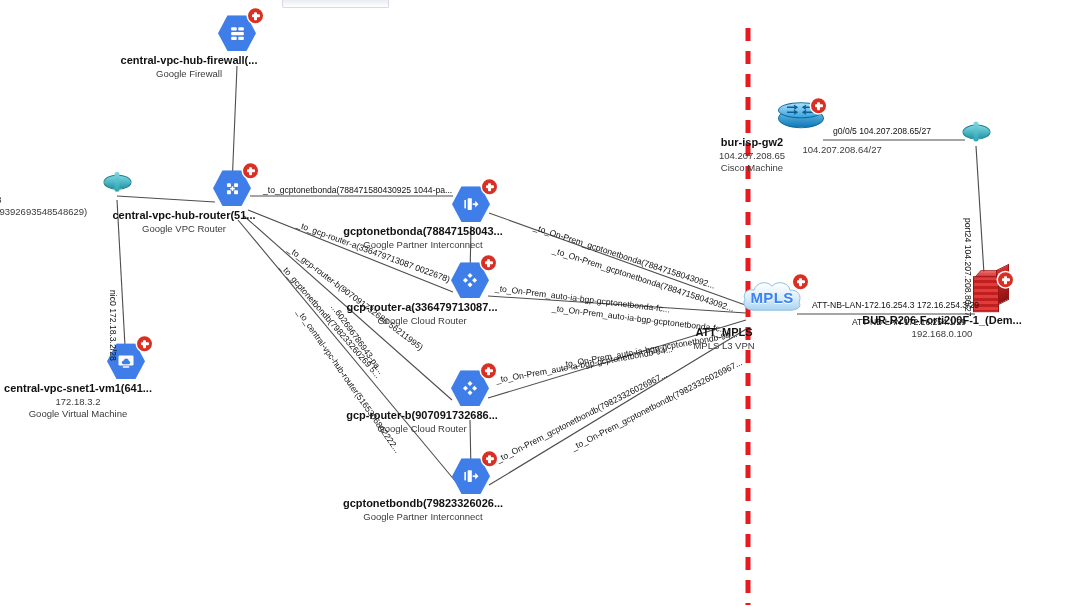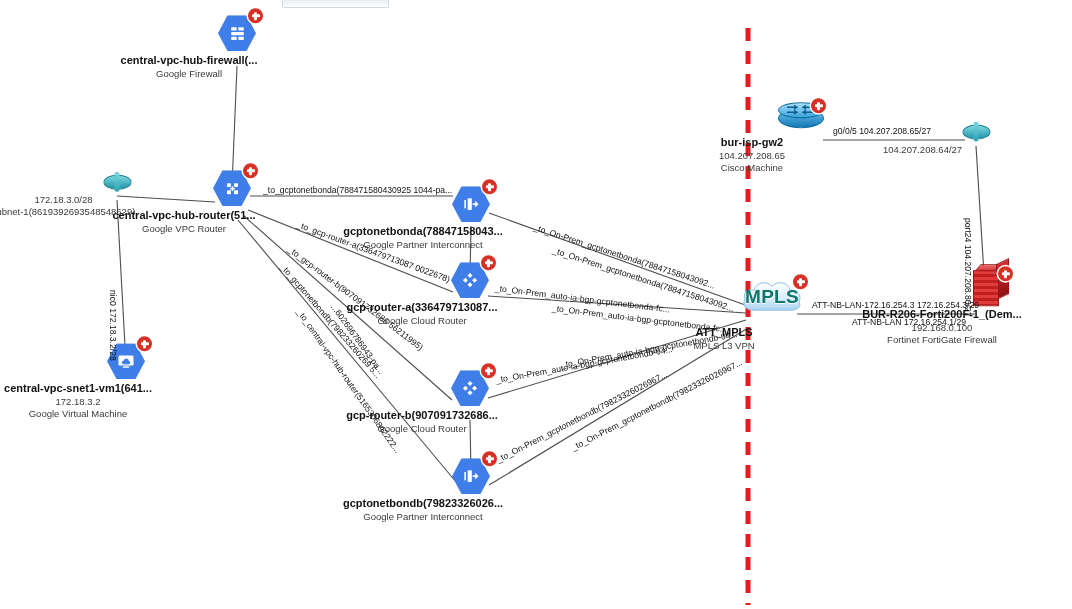--- a/index.html
+++ b/index.html
@@ -33,29 +33,29 @@
   .labels{text-align:center;width:230px;margin-left:-96px;margin-top:2px;line-height:1.25;}
   .lbl-name{font-size:11px;font-weight:bold;color:#111;white-space:nowrap;}
   .lbl-sub{font-size:9.5px;color:#3a3a3a;white-space:nowrap;}
   .lbl-type{font-size:9.5px;color:#3a3a3a;white-space:nowrap;}
 
   
   .cloudwrap{position:relative;width:66px;height:42px;margin:0 auto;}
   .cloudtxt{
     position:absolute;left:0;top:0;width:66px;height:42px;
     display:flex;align-items:center;justify-content:center;
-    font-size:19px;font-weight:bold;color:#0f766e;letter-spacing:.3px;
+    font-size:15px;font-weight:bold;color:#3b82f6;letter-spacing:.3px;
     text-shadow:0 1px 0 #fff;
   }
   
   .subnet-ell{width:26px;height:13px;border-radius:50%;
     background:linear-gradient(#7fd8e0,#2196a8);border:1px solid #1b7c8c;margin:0 auto;position:relative;}
   .subnet-ell:before{content:"";position:absolute;left:10px;top:-4px;width:5px;height:20px;
     background:linear-gradient(#7fd8e0,#2aa3b4);border-radius:3px;}
-  .subnet-labels{text-align:center;width:240px;margin-left:-107px;margin-top:4px;line-height:1.25;}
+  .subnet-labels{text-align:left;width:240px;margin-left:-107px;margin-top:4px;line-height:1.25;}
 
   
   .cisco{width:44px;height:30px;margin:0 auto;position:relative;}
   .cisco .body{position:absolute;left:0;top:6px;width:44px;height:18px;border-radius:50%/50%;
      background:linear-gradient(#6fc7ef,#1277b5);border:1px solid #0f6c9e;}
   .cisco .top{position:absolute;left:0;top:0px;width:44px;height:14px;border-radius:50%;
      background:linear-gradient(#a8e0fa,#3ba3dc);border:1px solid #0f6c9e;}
   .cisco .arrows{position:absolute;left:6px;top:1px;width:32px;height:12px;}
 
   
@@ -305,21 +305,20 @@
   <div class="node" style="left:990px;top:305px;">
     <div class="fgfw">
       <div class="topf"></div>
       <div class="side"></div>
       <div class="front"></div>
       <div class="plusbadge" style="right:-6px;top:2px;"></div>
     </div>
     <div class="labels" style="margin-top:4px;">
       <div class="lbl-name">BUR-R206-Forti200F-1_(Dem...</div>
       <div class="lbl-sub">192.168.0.100</div>
-      <div class="lbl-type">Fortinet FortiGate Firewall</div>
     </div>
   </div>
 
   <div id="edge-label-host">
       <div class="elabel" style="left: 263px; top: 190px; transform: translateY(-50%) rotate(0deg); text-align: right;">_to_gcptonetbonda(788471580430925 1044-pa...</div>
       <div class="elabel" style="left: 297px; top: 224px; transform: translateY(-50%) rotate(20deg);">_to_gcp-router-a(336479713087 0022678)</div>
       <div class="elabel" style="left: 289px; top: 248px; transform: translateY(-50%) rotate(37deg);">_to_gcp-router-b(907091732686 56211995)</div>
       <div class="elabel" style="left: 282px; top: 265px; transform: translateY(-50%) rotate(49deg);">_to_gcptonetbondb(798233260269 5...</div>
       <div class="elabel" style="left: 299px; top: 310px; transform: translateY(-50%) rotate(55deg);">_to_central-vpc-hub-router(5165306842222...</div>
       <div class="elabel" style="left: 333px; top: 305px; transform: translateY(-50%) rotate(54deg);">...602696786943-pa...</div>

